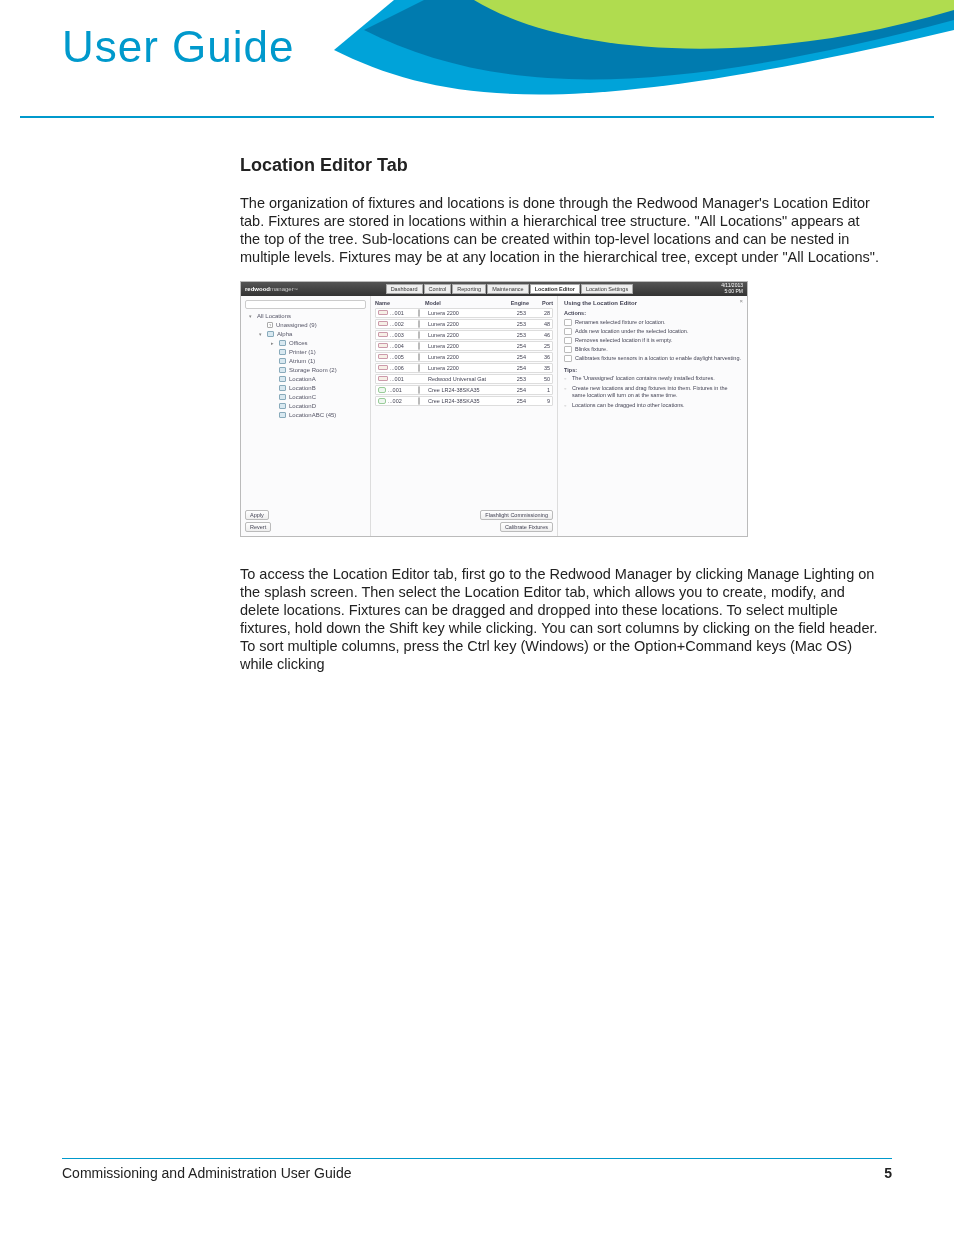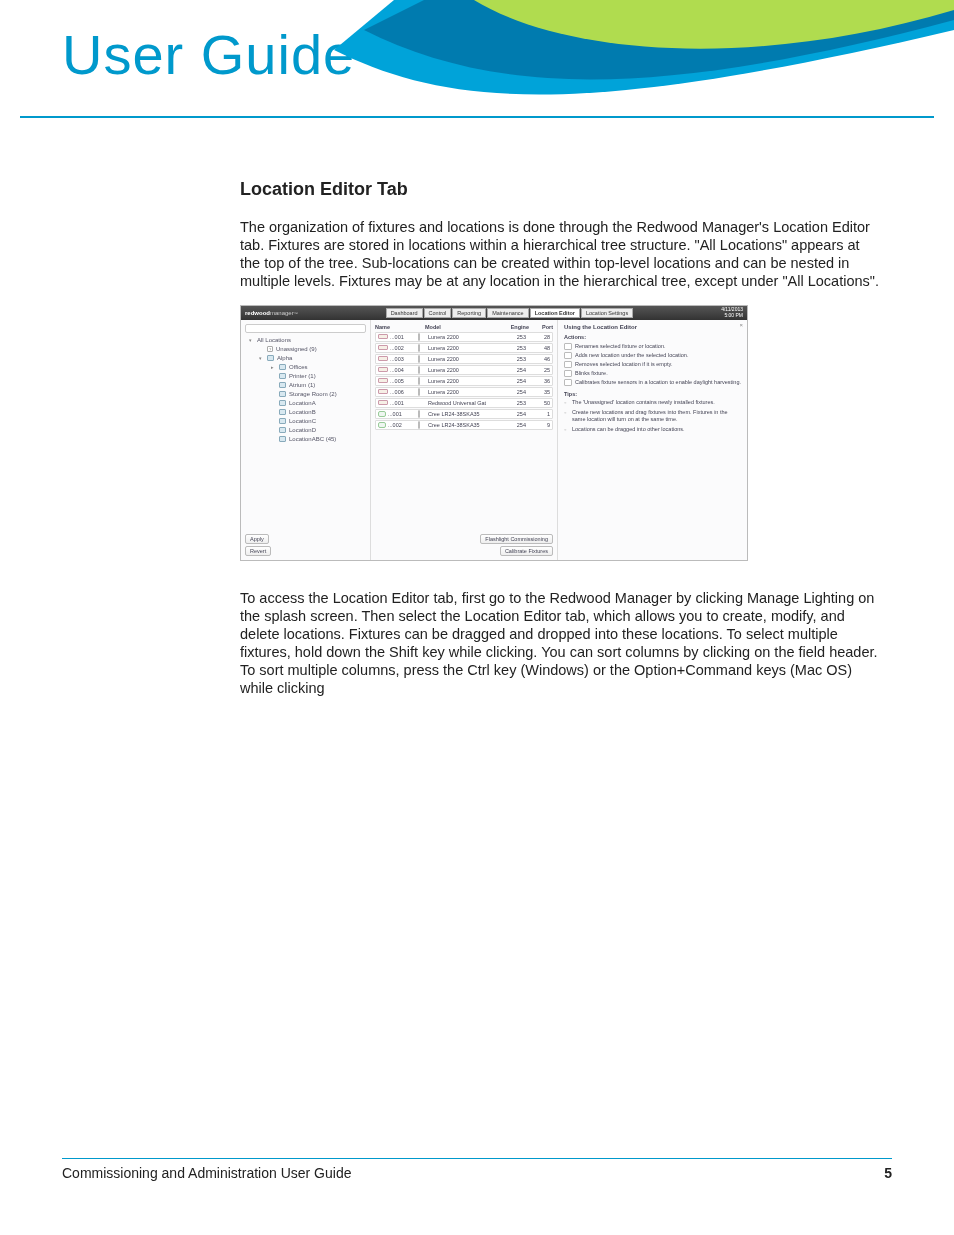--- a/index.html
+++ b/index.html
@@ -13,21 +13,21 @@
   }
   .header-band {
     position: absolute;
     top: 0; left: 0; right: 0;
     height: 120px;
   }
   .ug-title {
     position: absolute;
     top: 22px;
     left: 62px;
-    font-size: 56px;
+    font-size: 44px;
     font-weight: 300;
     color: #0099cc;
     letter-spacing: 1px;
   }
   .swoosh {
     position: absolute;
     top: 0;
     right: 0;
     width: 620px;
     height: 120px;
@@ -38,21 +38,20 @@
     left: 20px;
     right: 20px;
     height: 2px;
     background: #0099cc;
   }
   .content {
     position: absolute;
     top: 155px;
     left: 240px;
     width: 640px;
-    margin-top: 24px;
   }
   .section-title {
     font-size: 18px;
     font-weight: bold;
     color: #222;
     margin-bottom: 18px;
   }
   .body-text {
     font-size: 14.5px;
     line-height: 1.25;

